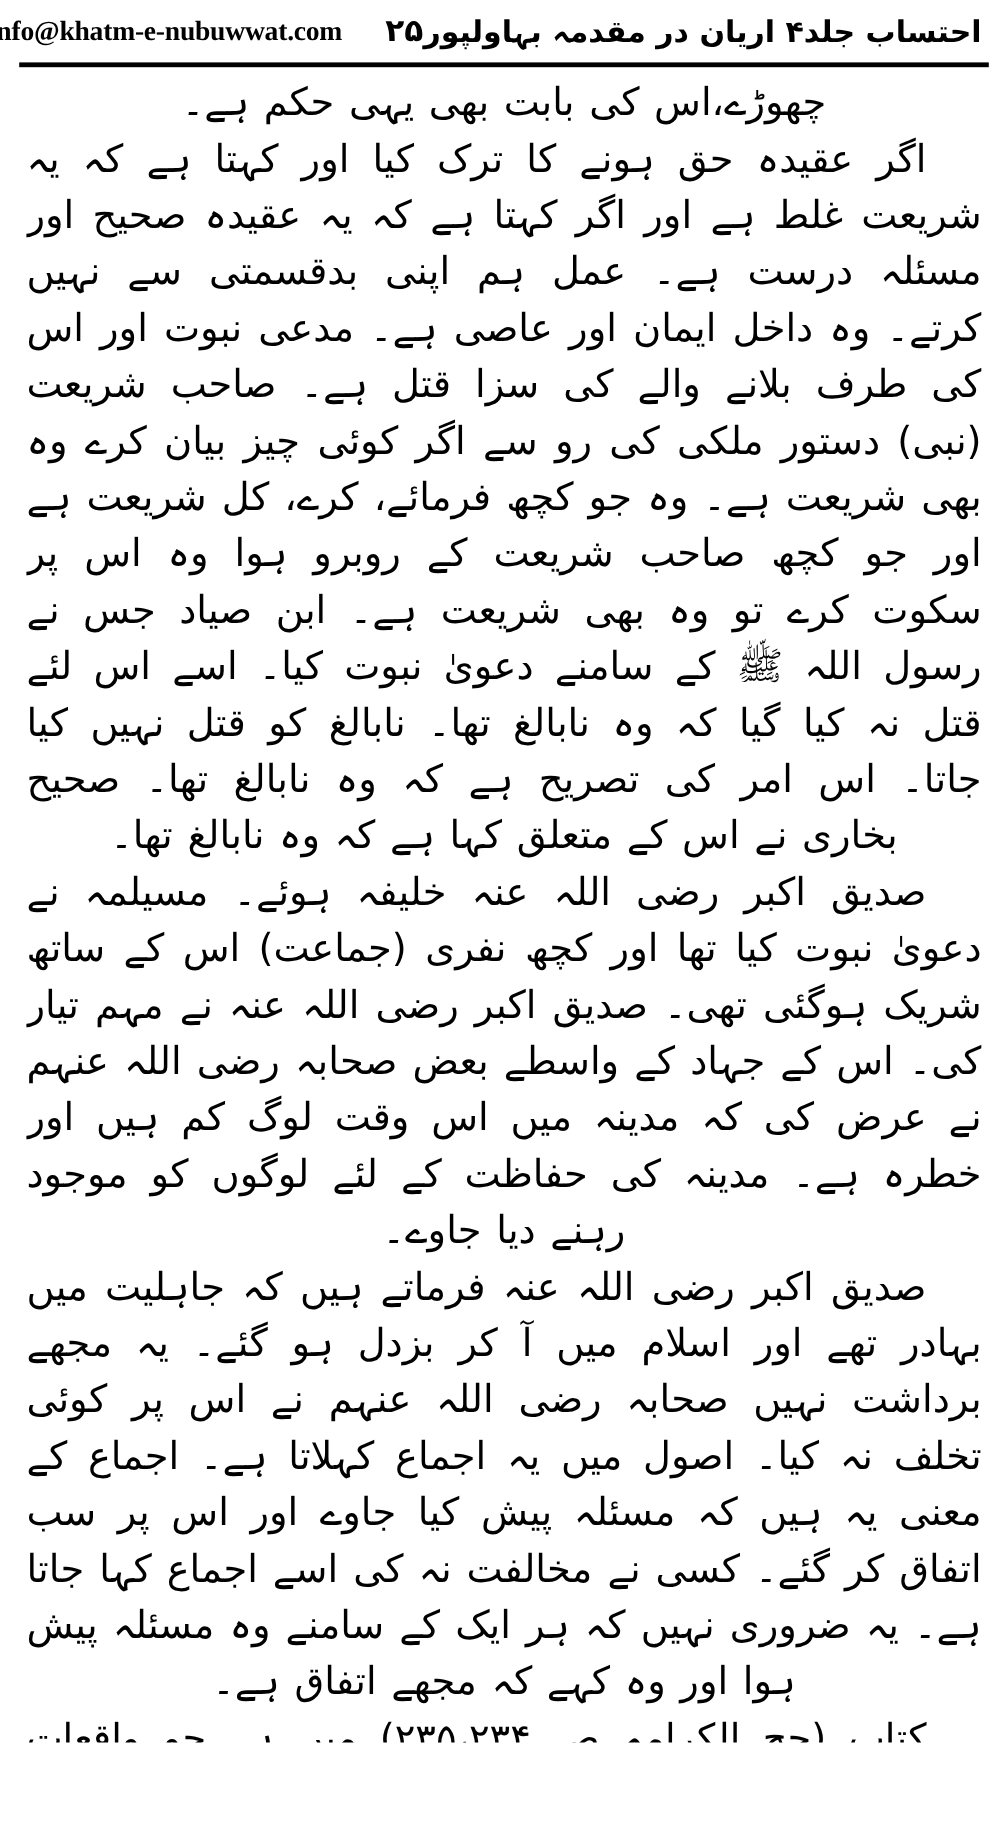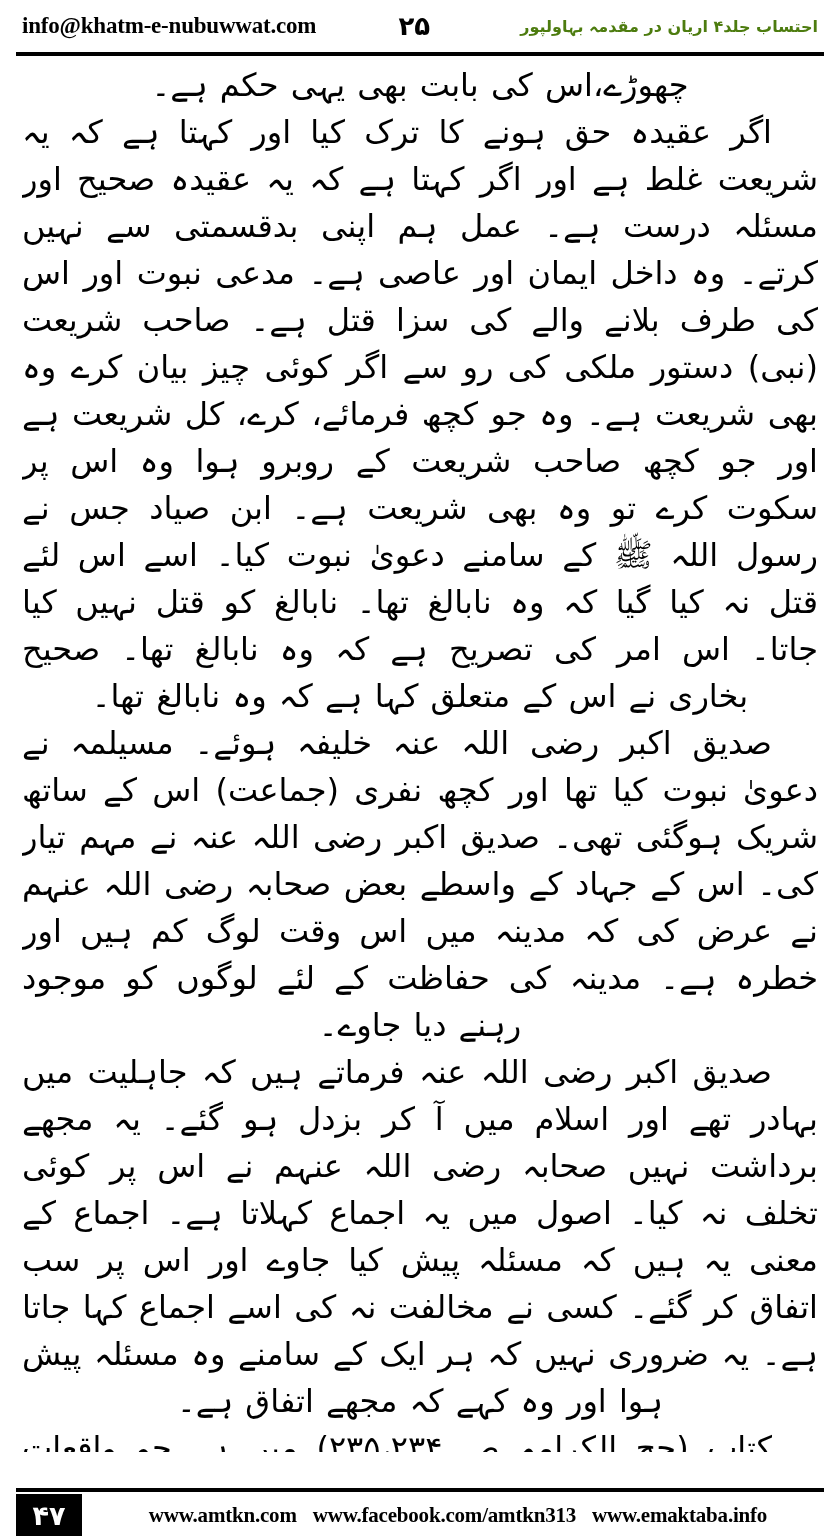--- a/index.html
+++ b/index.html
@@ -50,26 +50,25 @@
     font-family: "DejaVu Sans", sans-serif;
     font-size: 26px;
     font-weight: 700;
     color: #000;
     direction: rtl;
     white-space: nowrap;
     margin-left: 36px;
   }
   .header-right {
     font-family: "DejaVu Sans", sans-serif;
-    font-size: 16px;
+    font-size: 25px;
     font-weight: 700;
-    color: #4d7c0f;
+    color: #000000;
     direction: rtl;
     white-space: nowrap;
-    margin-left: 44px;
   }
 
   .rule-top {
     position: absolute;
     top: 52px;
     left: 16px;
     width: 808px;
     height: 4px;
     background: #000;
   }
@@ -173,25 +172,14 @@
   <div class="rule-top"></div>
 
   <div class="body-area">
     <p class="para">چھوڑے،اس کی بابت بھی یہی حکم ہے۔</p>
     <p class="para indent">اگر عقیدہ حق ہونے کا ترک کیا اور کہتا ہے کہ یہ شریعت غلط ہے اور اگر کہتا ہے کہ یہ عقیدہ صحیح اور مسئلہ درست ہے۔ عمل ہم اپنی بدقسمتی سے نہیں کرتے۔ وہ داخل ایمان اور عاصی ہے۔ مدعی نبوت اور اس کی طرف بلانے والے کی سزا قتل ہے۔ صاحب شریعت (نبی) دستور ملکی کی رو سے اگر کوئی چیز بیان کرے وہ بھی شریعت ہے۔ وہ جو کچھ فرمائے، کرے، کل شریعت ہے اور جو کچھ صاحب شریعت کے روبرو ہوا وہ اس پر سکوت کرے تو وہ بھی شریعت ہے۔ ابن صیاد جس نے رسول اللہ ﷺ کے سامنے دعویٰ نبوت کیا۔ اسے اس لئے قتل نہ کیا گیا کہ وہ نابالغ تھا۔ نابالغ کو قتل نہیں کیا جاتا۔ اس امر کی تصریح ہے کہ وہ نابالغ تھا۔ صحیح بخاری نے اس کے متعلق کہا ہے کہ وہ نابالغ تھا۔</p>
     <p class="para indent">صدیق اکبر رضی اللہ عنہ خلیفہ ہوئے۔ مسیلمہ نے دعویٰ نبوت کیا تھا اور کچھ نفری (جماعت) اس کے ساتھ شریک ہوگئی تھی۔ صدیق اکبر رضی اللہ عنہ نے مہم تیار کی۔ اس کے جہاد کے واسطے بعض صحابہ رضی اللہ عنہم نے عرض کی کہ مدینہ میں اس وقت لوگ کم ہیں اور خطرہ ہے۔ مدینہ کی حفاظت کے لئے لوگوں کو موجود رہنے دیا جاوے۔</p>
     <p class="para indent">صدیق اکبر رضی اللہ عنہ فرماتے ہیں کہ جاہلیت میں بہادر تھے اور اسلام میں آ کر بزدل ہو گئے۔ یہ مجھے برداشت نہیں صحابہ رضی اللہ عنہم نے اس پر کوئی تخلف نہ کیا۔ اصول میں یہ اجماع کہلاتا ہے۔ اجماع کے معنی یہ ہیں کہ مسئلہ پیش کیا جاوے اور اس پر سب اتفاق کر گئے۔ کسی نے مخالفت نہ کی اسے اجماع کہا جاتا ہے۔ یہ ضروری نہیں کہ ہر ایک کے سامنے وہ مسئلہ پیش ہوا اور وہ کہے کہ مجھے اتفاق ہے۔</p>
     <p class="para indent">کتاب (حج الکرامہ ص ۲۳۵،۲۳۴) میں ہے جو واقعات مسیلمہ کے ساتھ پیش کئے گئے ہیں یہ وقوع میں ظاہر ہوئے ہیں۔ لیکن وقت اس کتاب میں ترتیب سے نہیں لکھا گیا۔ مسیلمہ کو قتل کرنے کی بڑی وجہ دعویٰ نبوت تھی اور جو چیزیں اس کے متعلق اس کتب میں بیان کی گئی ہیں وہ اس کے لگ بھگ تھیں اور یہ چیزیں نبوت کے تحت میں تھیں۔ اگر اخبار احادی کی</p>
   </div>
 
-  <div class="footer">
-    <div class="footer-bar"></div>
-    <div class="footer-inner">
-      <div class="footer-pagebox">۴۷</div>
-      <div class="footer-links">
-        <span>www.amtkn.com</span>
-        <span>www.facebook.com/amtkn313</span>
-        <span>www.emaktaba.info</span>
-      </div>
-    </div>
-  </div>
 
 </div>
 
 </body></html>

